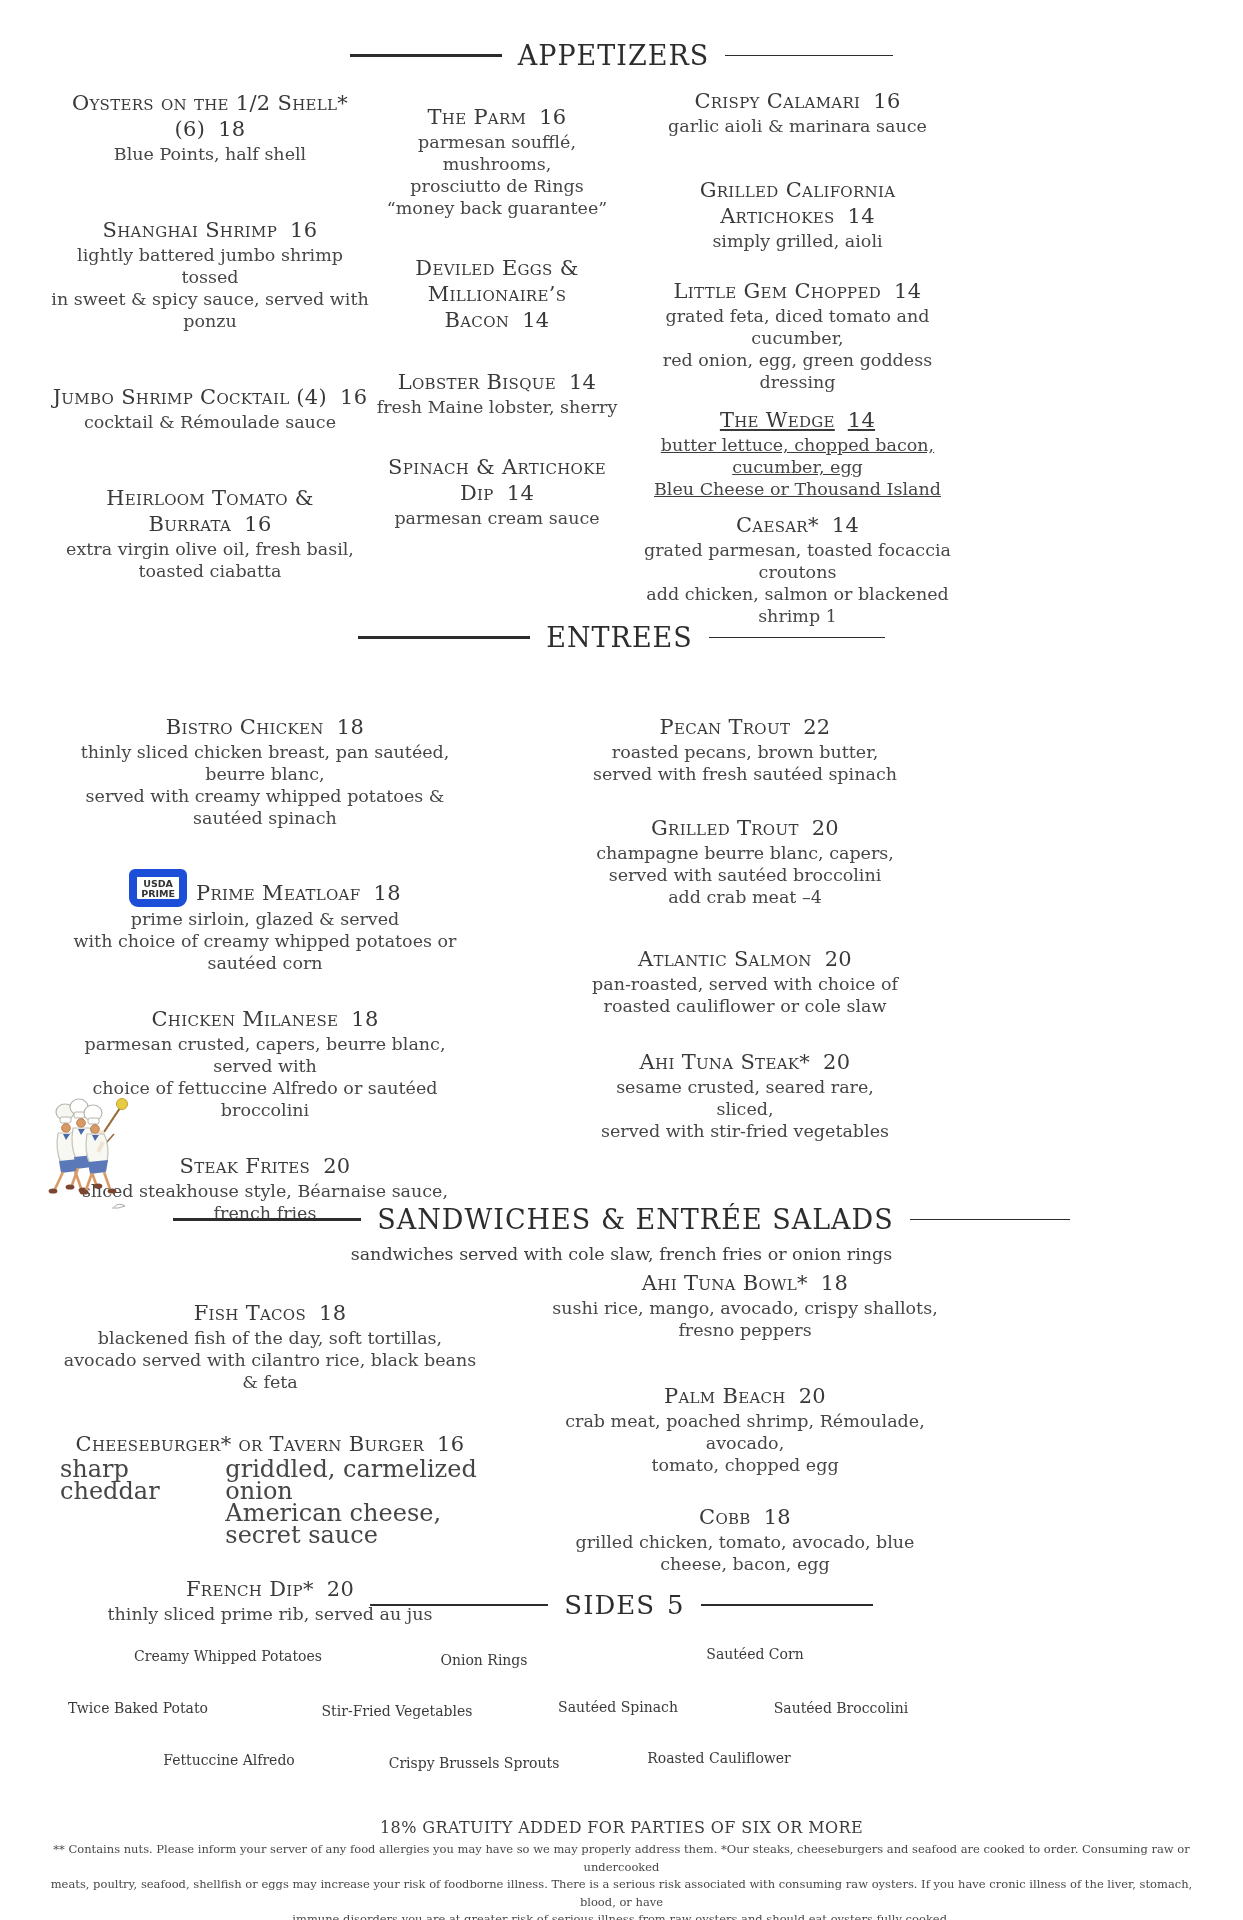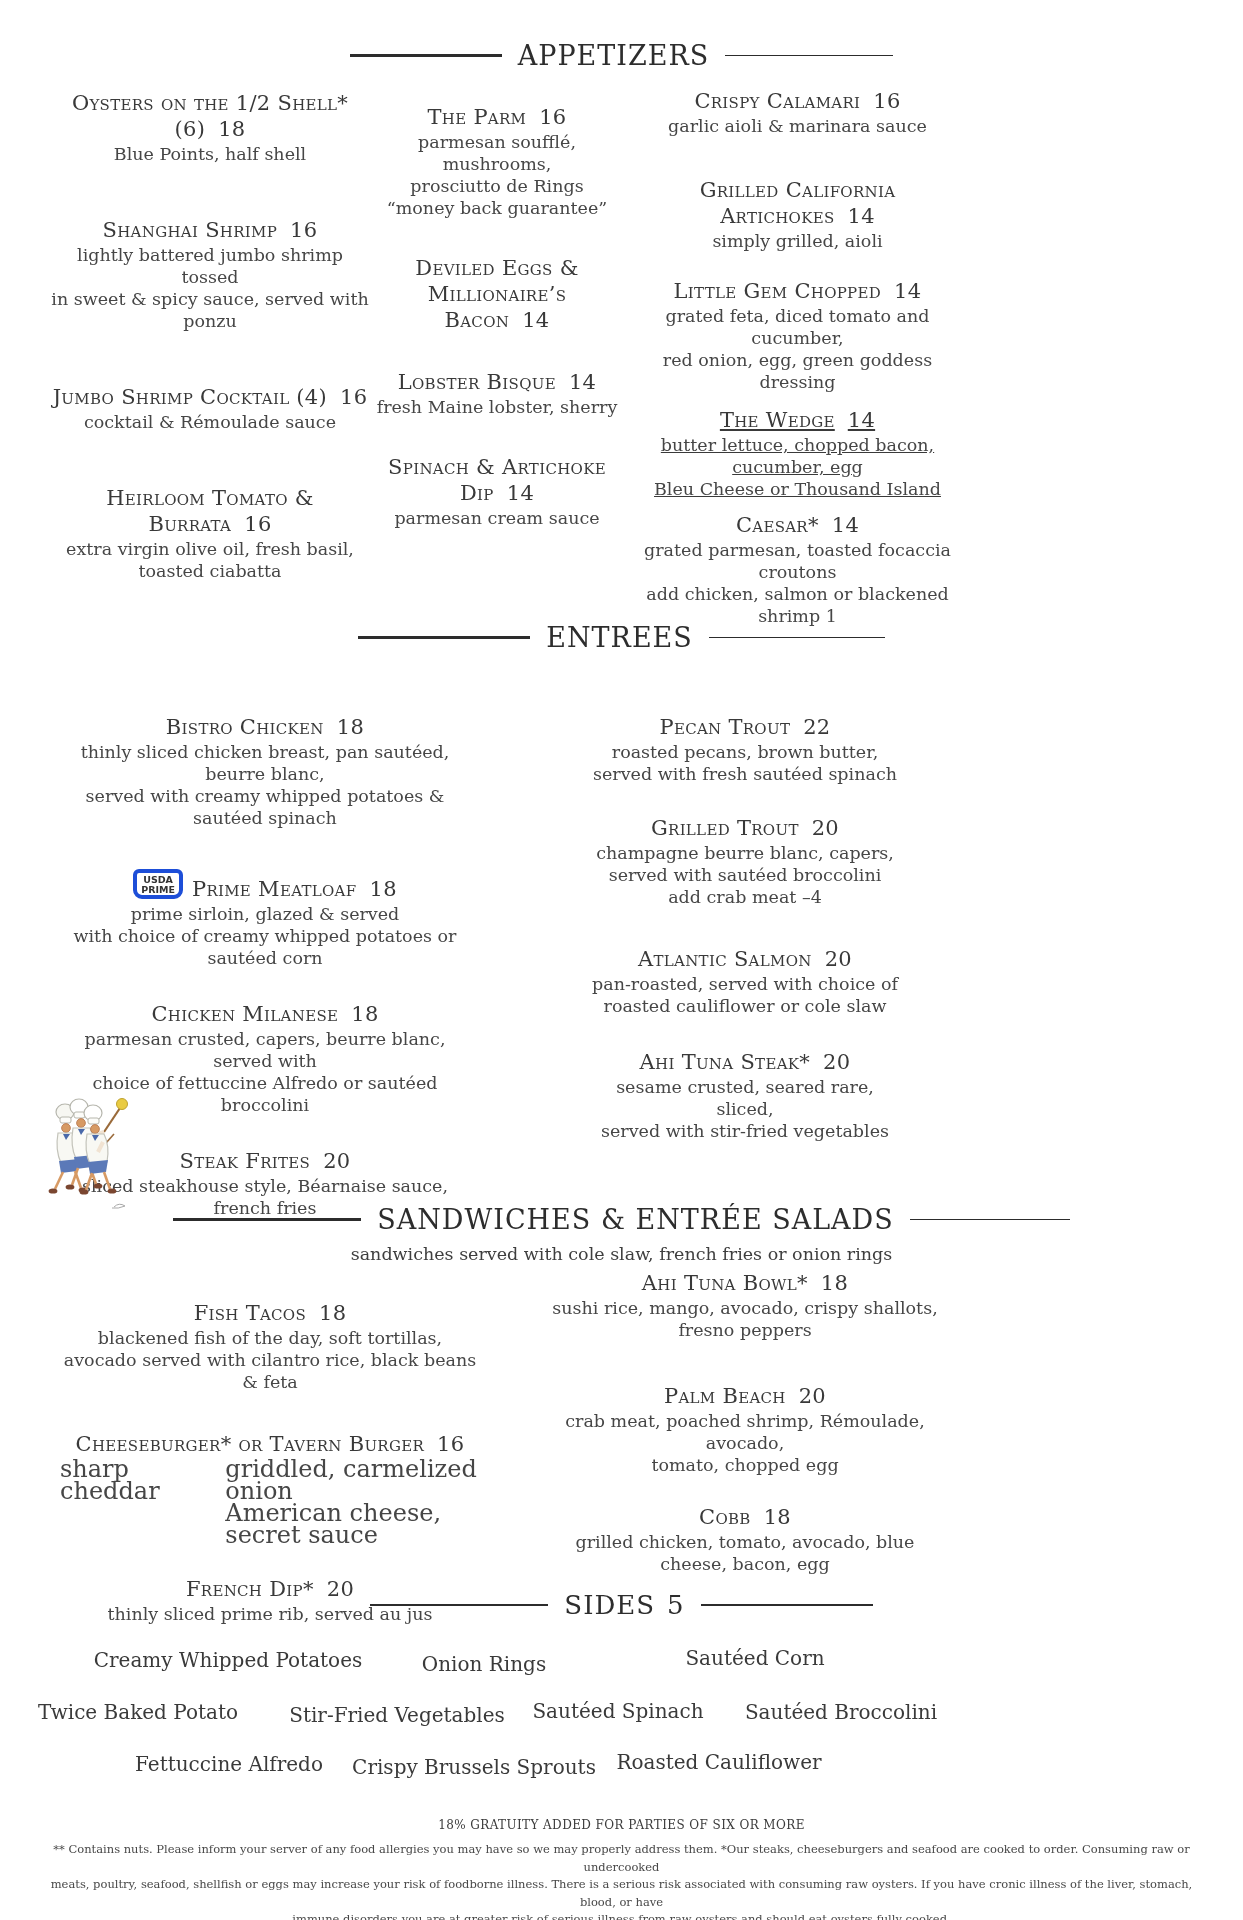--- a/index.html
+++ b/index.html
@@ -35,31 +35,31 @@
   #ent-col2 .menu-item:nth-child(1){margin-bottom:30px;}
   #ent-col2 .menu-item:nth-child(2){margin-bottom:38px;}
   #ent-col2 .menu-item:nth-child(3){margin-bottom:32px;}
   #sw-col1 .menu-item:nth-child(1){margin-bottom:38px;}
   #sw-col1 .menu-item:nth-child(2){margin-bottom:30px;}
   #sw-col2 .menu-item:nth-child(1){margin-bottom:42px;}
   #sw-col2 .menu-item:nth-child(2){margin-bottom:28px;}
   
   .usda-badge{
     display:inline-block;vertical-align:3px;margin-right:9px;
-    border:4px solid #1d4ed8;border-radius:6px 6px 9px 9px;
+    border:8px solid #1d4ed8;border-radius:6px 6px 9px 9px;
     padding:2px 4px 1px;font-size:9.5px;line-height:9.5px;font-weight:bold;color:#333;
     font-variant:normal;letter-spacing:0;font-family:"DejaVu Sans","Liberation Sans",sans-serif;
     background:#fff;
   }
   .usda-badge span{display:block;text-align:center;}
   
-  .side-item{position:absolute;transform:translateX(-50%);font-size:20px;color:#3a3a3a;white-space:nowrap;}
+  .side-item{position:absolute;transform:translateX(-50%);font-size:14px;color:#3a3a3a;white-space:nowrap;}
   .sides-price{margin-left:12px;}
   
-  .gratuity{position:absolute;top:1818px;left:0;width:100%;text-align:center;font-size:12px;letter-spacing:.4px;color:#3c3c3c;}
+  .gratuity{position:absolute;top:1818px;left:0;width:100%;text-align:center;font-size:16px;letter-spacing:.4px;color:#3c3c3c;}
   .disclaimer{position:absolute;top:1841px;left:46px;width:1151px;text-align:center;font-size:11.5px;line-height:17.5px;color:#484848;white-space:pre-line;}
   
   .chefs{position:absolute;left:48px;top:1090px;width:92px;height:122px;}
 </style>
 </head>
 <body>
 
 <div class="section-header" style="top:40px;">
   <span class="rule" style="width:152px;"></span>
   <h2 class="section-title">APPETIZERS</h2>

